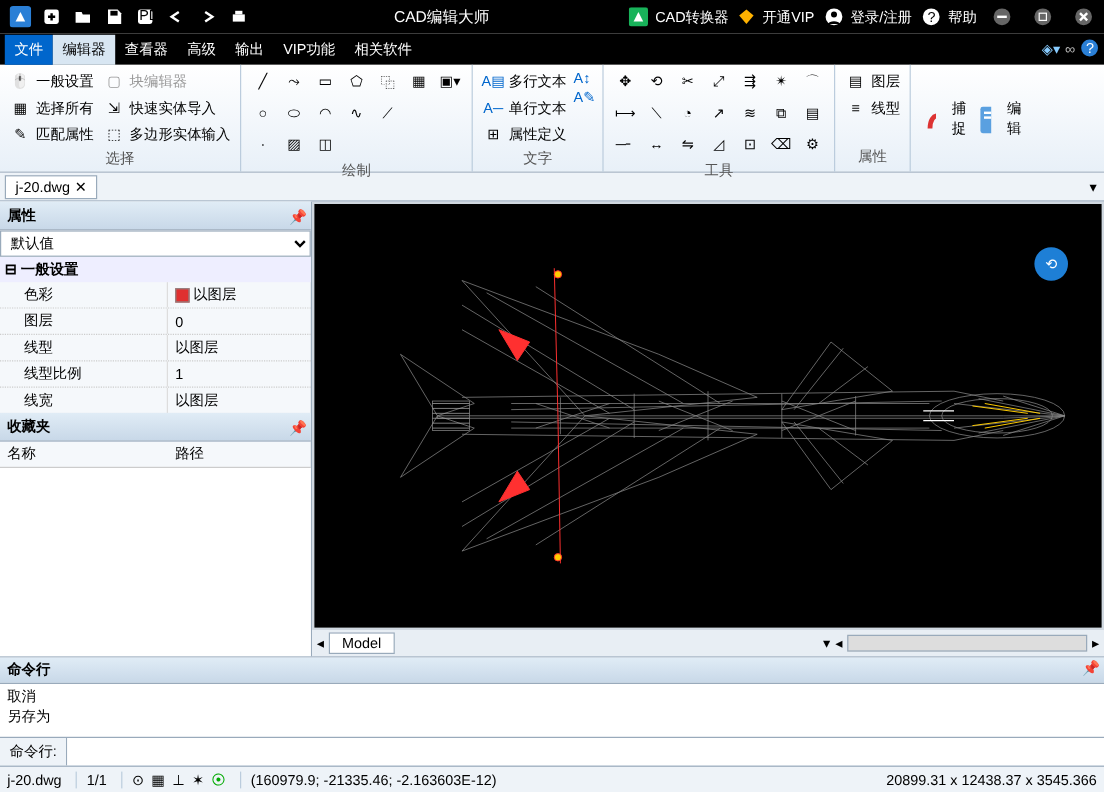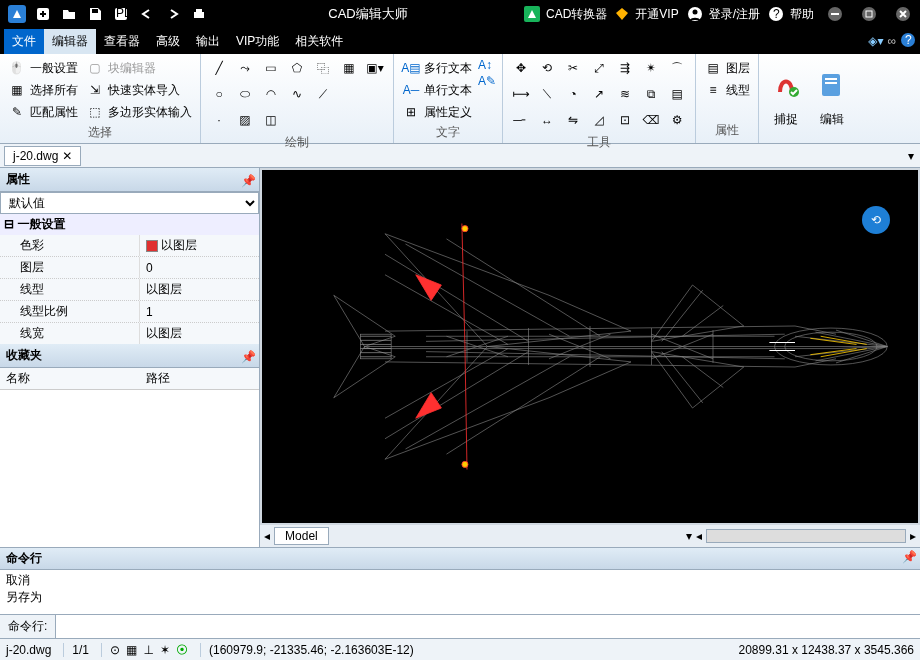--- a/index.html
+++ b/index.html
@@ -16,21 +16,21 @@
 .menubar .right{margin-left:auto;display:flex;align-items:center;gap:4px;padding-right:4px}
 .ribbon{height:90px;background:linear-gradient(#fff,#e8f0f8);border-bottom:1px solid #9ab;display:flex}
 .ribbon-group{border-right:1px solid #bcd;padding:2px 6px;display:flex;flex-direction:column}
 .ribbon-group .tools{flex:1;display:flex;gap:4px}
 .ribbon-group .label{text-align:center;color:#555;font-size:12px;padding:2px}
 .rcol{display:flex;flex-direction:column;gap:2px;justify-content:flex-start;padding-top:2px}
 .ritem{display:flex;align-items:center;gap:4px;padding:1px 2px;cursor:pointer;white-space:nowrap}
 .ric{width:18px;height:18px;display:inline-flex;align-items:center;justify-content:center}
 .rgrid{display:grid;grid-template-columns:repeat(7,24px);grid-template-rows:repeat(3,24px);gap:2px}
 .rgrid .c{width:24px;height:24px;display:flex;align-items:center;justify-content:center;cursor:pointer}
-.bigbtn{width:42px;display:flex;flex-direction:column;align-items:center;justify-content:center;gap:13px;cursor:pointer;padding:4px 2px}
+.bigbtn{width:42px;display:flex;flex-direction:row;align-items:center;justify-content:center;gap:13px;cursor:pointer;padding:4px 2px}
 .filetab{height:24px;background:#eef3f8;border-bottom:1px solid #9ab;display:flex;align-items:center;padding-left:4px}
 .filetab .ft{background:#fff;border:1px solid #9ab;padding:2px 8px;display:flex;align-items:center;gap:4px;cursor:pointer}
 .main{display:flex;height:calc(665px - 28px - 26px - 90px - 24px - 118px)}
 .sidebar{width:260px;border-right:1px solid #9ab;display:flex;flex-direction:column;background:#f5f8fb}
 .panel-hdr{background:linear-gradient(#e0ecf6,#c8d8e8);padding:3px 6px;display:flex;align-items:center;justify-content:space-between;border-bottom:1px solid #9ab;font-weight:bold}
 .combo{width:100%;border:1px solid #9ab;padding:2px 4px;background:#fff}
 .proptbl{width:100%}
 .proptbl .row{display:flex;border-bottom:1px dotted #ccc}
 .proptbl .row .k{width:140px;padding:2px 6px 2px 20px;border-right:1px solid #ddd}
 .proptbl .row .v{flex:1;padding:2px 6px;display:flex;align-items:center;gap:3px}

